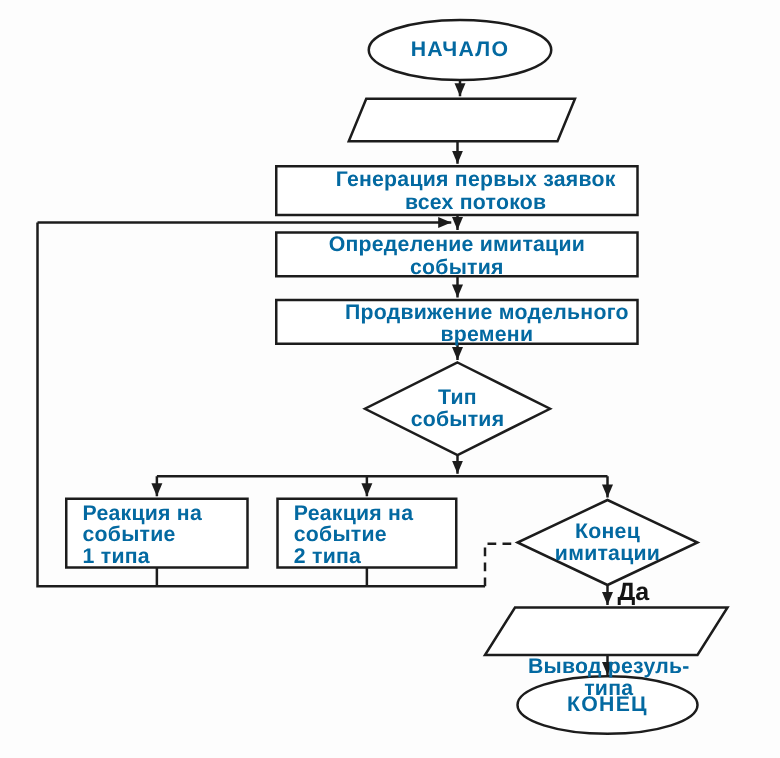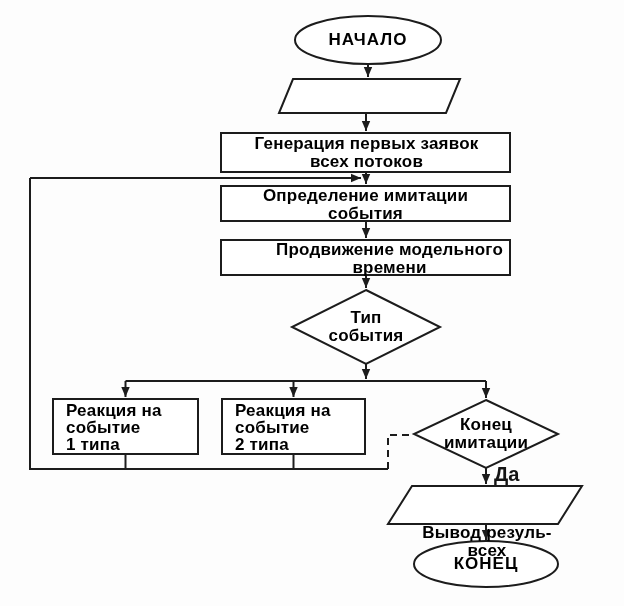--- a/index.html
+++ b/index.html
@@ -11,21 +11,21 @@
     font-family:"Liberation Sans",sans-serif;
   }
   #stage{position:absolute;left:0;top:0;width:624px;height:606px;}
   svg{position:absolute;left:0;top:0;display:block;}
   .node{
     position:absolute;
     z-index:2;
     font-weight:bold;
     font-size:17px;
     line-height:18px;
-    color:#000000;
+    color:#0369a1;
     letter-spacing:.2px;
     white-space:nowrap;
   }
   .txt-c{text-align:center;}
   .txt-l{text-align:left;}
   .lh17{line-height:17px;}
   .ln{display:block;}
   .edge-label{
     position:absolute;z-index:2;
     font-weight:bold;font-size:20px;color:#141414;
@@ -76,21 +76,21 @@
       <path d="M486,468 V484" marker-end="url(#arr)"></path>
       <path d="M486,524 V540" marker-end="url(#arr)"></path>
     </g>
   </svg>
 
   <div class="node txt-c" style="left:296px;top:31px;width:144px;letter-spacing:1px;">
     <span class="ln">НАЧАЛО</span>
   </div>
 
 
-  <div class="node txt-c" style="left:207px;top:135px;width:319px;">
+  <div class="node txt-c" style="left:221px;top:135px;width:319px;">
     <span class="ln">Генерация первых заявок</span>
     <span class="ln">всех потоков</span>
   </div>
 
   <div class="node txt-c" style="left:221px;top:187px;width:289px;">
     <span class="ln">Определение имитации</span>
     <span class="ln">события</span>
   </div>
 
   <div class="node txt-c" style="left:221px;top:241px;width:289px;padding-left:24px;">
@@ -119,20 +119,20 @@
     <span class="ln">Конец</span>
     <span class="ln">имитации</span>
   </div>
 
   <div class="edge-label" style="left:494px;top:463px;">
     <span>Да</span>
   </div>
 
   <div class="node txt-c" style="left:398px;top:504px;width:178px;margin-top:20px;">
     <span class="ln">Вывод резуль-</span>
-    <span class="ln">всех</span>
+    <span class="ln">типа</span>
   </div>
 
   <div class="node txt-c" style="left:414px;top:555px;width:144px;letter-spacing:1px;">
     <span class="ln">КОНЕЦ</span>
   </div>
 
 </div>
 
 </body></html>

